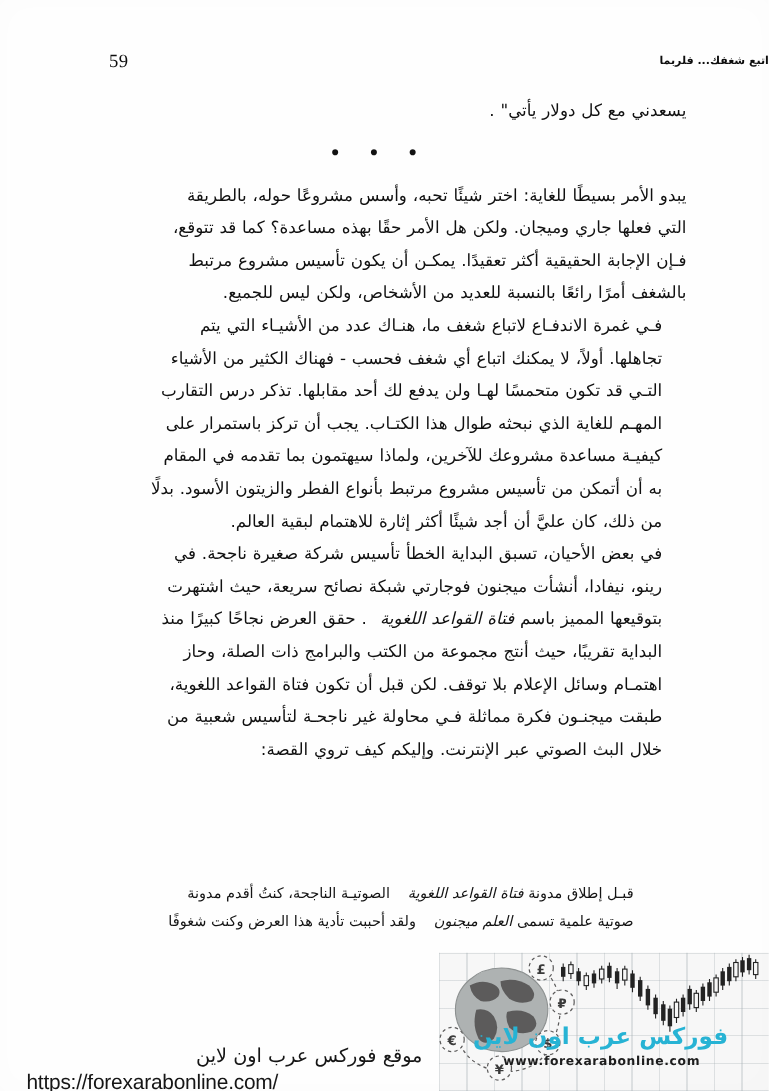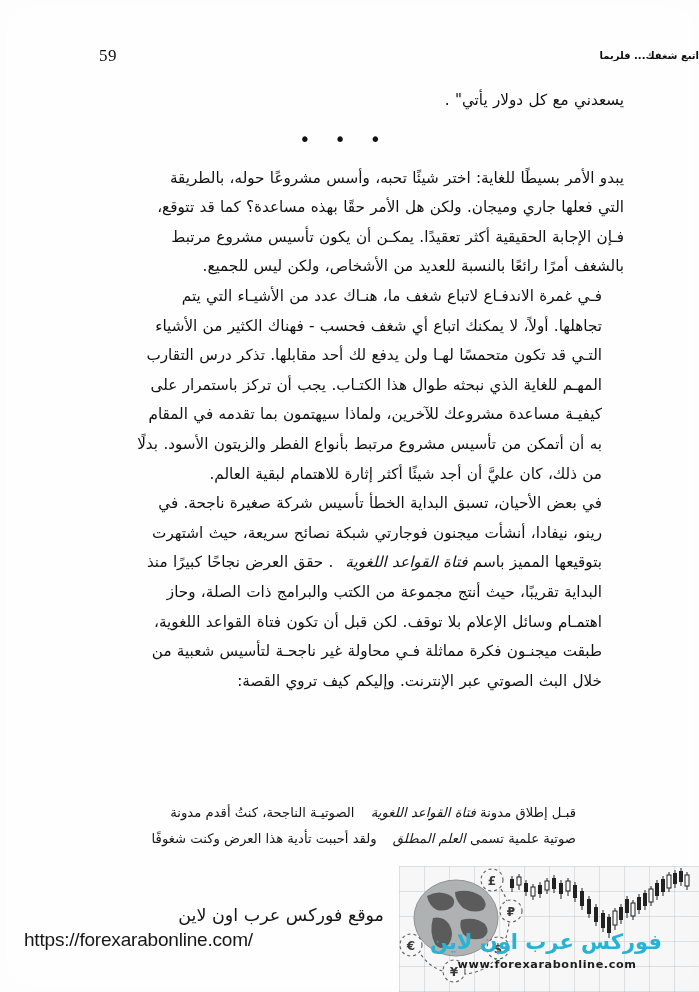--- a/index.html
+++ b/index.html
@@ -123,20 +123,21 @@
     width: 360px;
     color: #161616;
   }
   .wm-ar {
     font-family: "DejaVu Sans", "Liberation Sans", sans-serif;
     font-size: 17.5px;
     line-height: 24px;
     text-align: right;
     direction: rtl;
     padding-left: 6px;
+    margin-top: 45px;
   }
   .wm-url {
     font-family: "Liberation Sans", "DejaVu Sans", sans-serif;
     font-size: 19px;
     line-height: 25px;
     direction: ltr;
     text-align: left;
     letter-spacing: -0.2px;
   }
 
@@ -233,21 +234,21 @@
       <span class="line">البداية تقريبًا، حيث أنتج مجموعة من الكتب والبرامج ذات الصلة، وحاز</span>
       <span class="line">اهتمـام وسائل الإعلام بلا توقف. لكن قبل أن تكون فتاة القواعد اللغوية،</span>
       <span class="line">طبقت ميجنـون فكرة مماثلة فـي محاولة غير ناجحـة لتأسيس شعبية من</span>
       <span class="line last">خلال البث الصوتي عبر الإنترنت. وإليكم كيف تروي القصة:</span>
     </p>
 
   </div>
 
   <div id="quote-block">
     <div class="quote-line"><span>قبـل إطلاق مدونة </span><span class="ital">فتاة القواعد اللغوية</span><span> الصوتيـة الناجحة، كنتُ أقدم مدونة</span></div>
-    <div class="quote-line"><span>صوتية علمية تسمى </span><span class="ital">العلم المطلق</span><span> ولقد أحببت تأدية هذا العرض وكنت شغوفًا</span></div>
+    <div class="quote-line"><span>صوتية علمية تسمى </span><span class="ital">العلم ميجنون</span><span> ولقد أحببت تأدية هذا العرض وكنت شغوفًا</span></div>
   </div>
 
   <div id="watermark-text">
     <div class="wm-ar">موقع فوركس عرب اون لاين</div>
     <div class="wm-url">https://forexarabonline.com/</div>
   </div>
 
   <div id="logo-block">
     <div id="logo-grid"></div>
 

